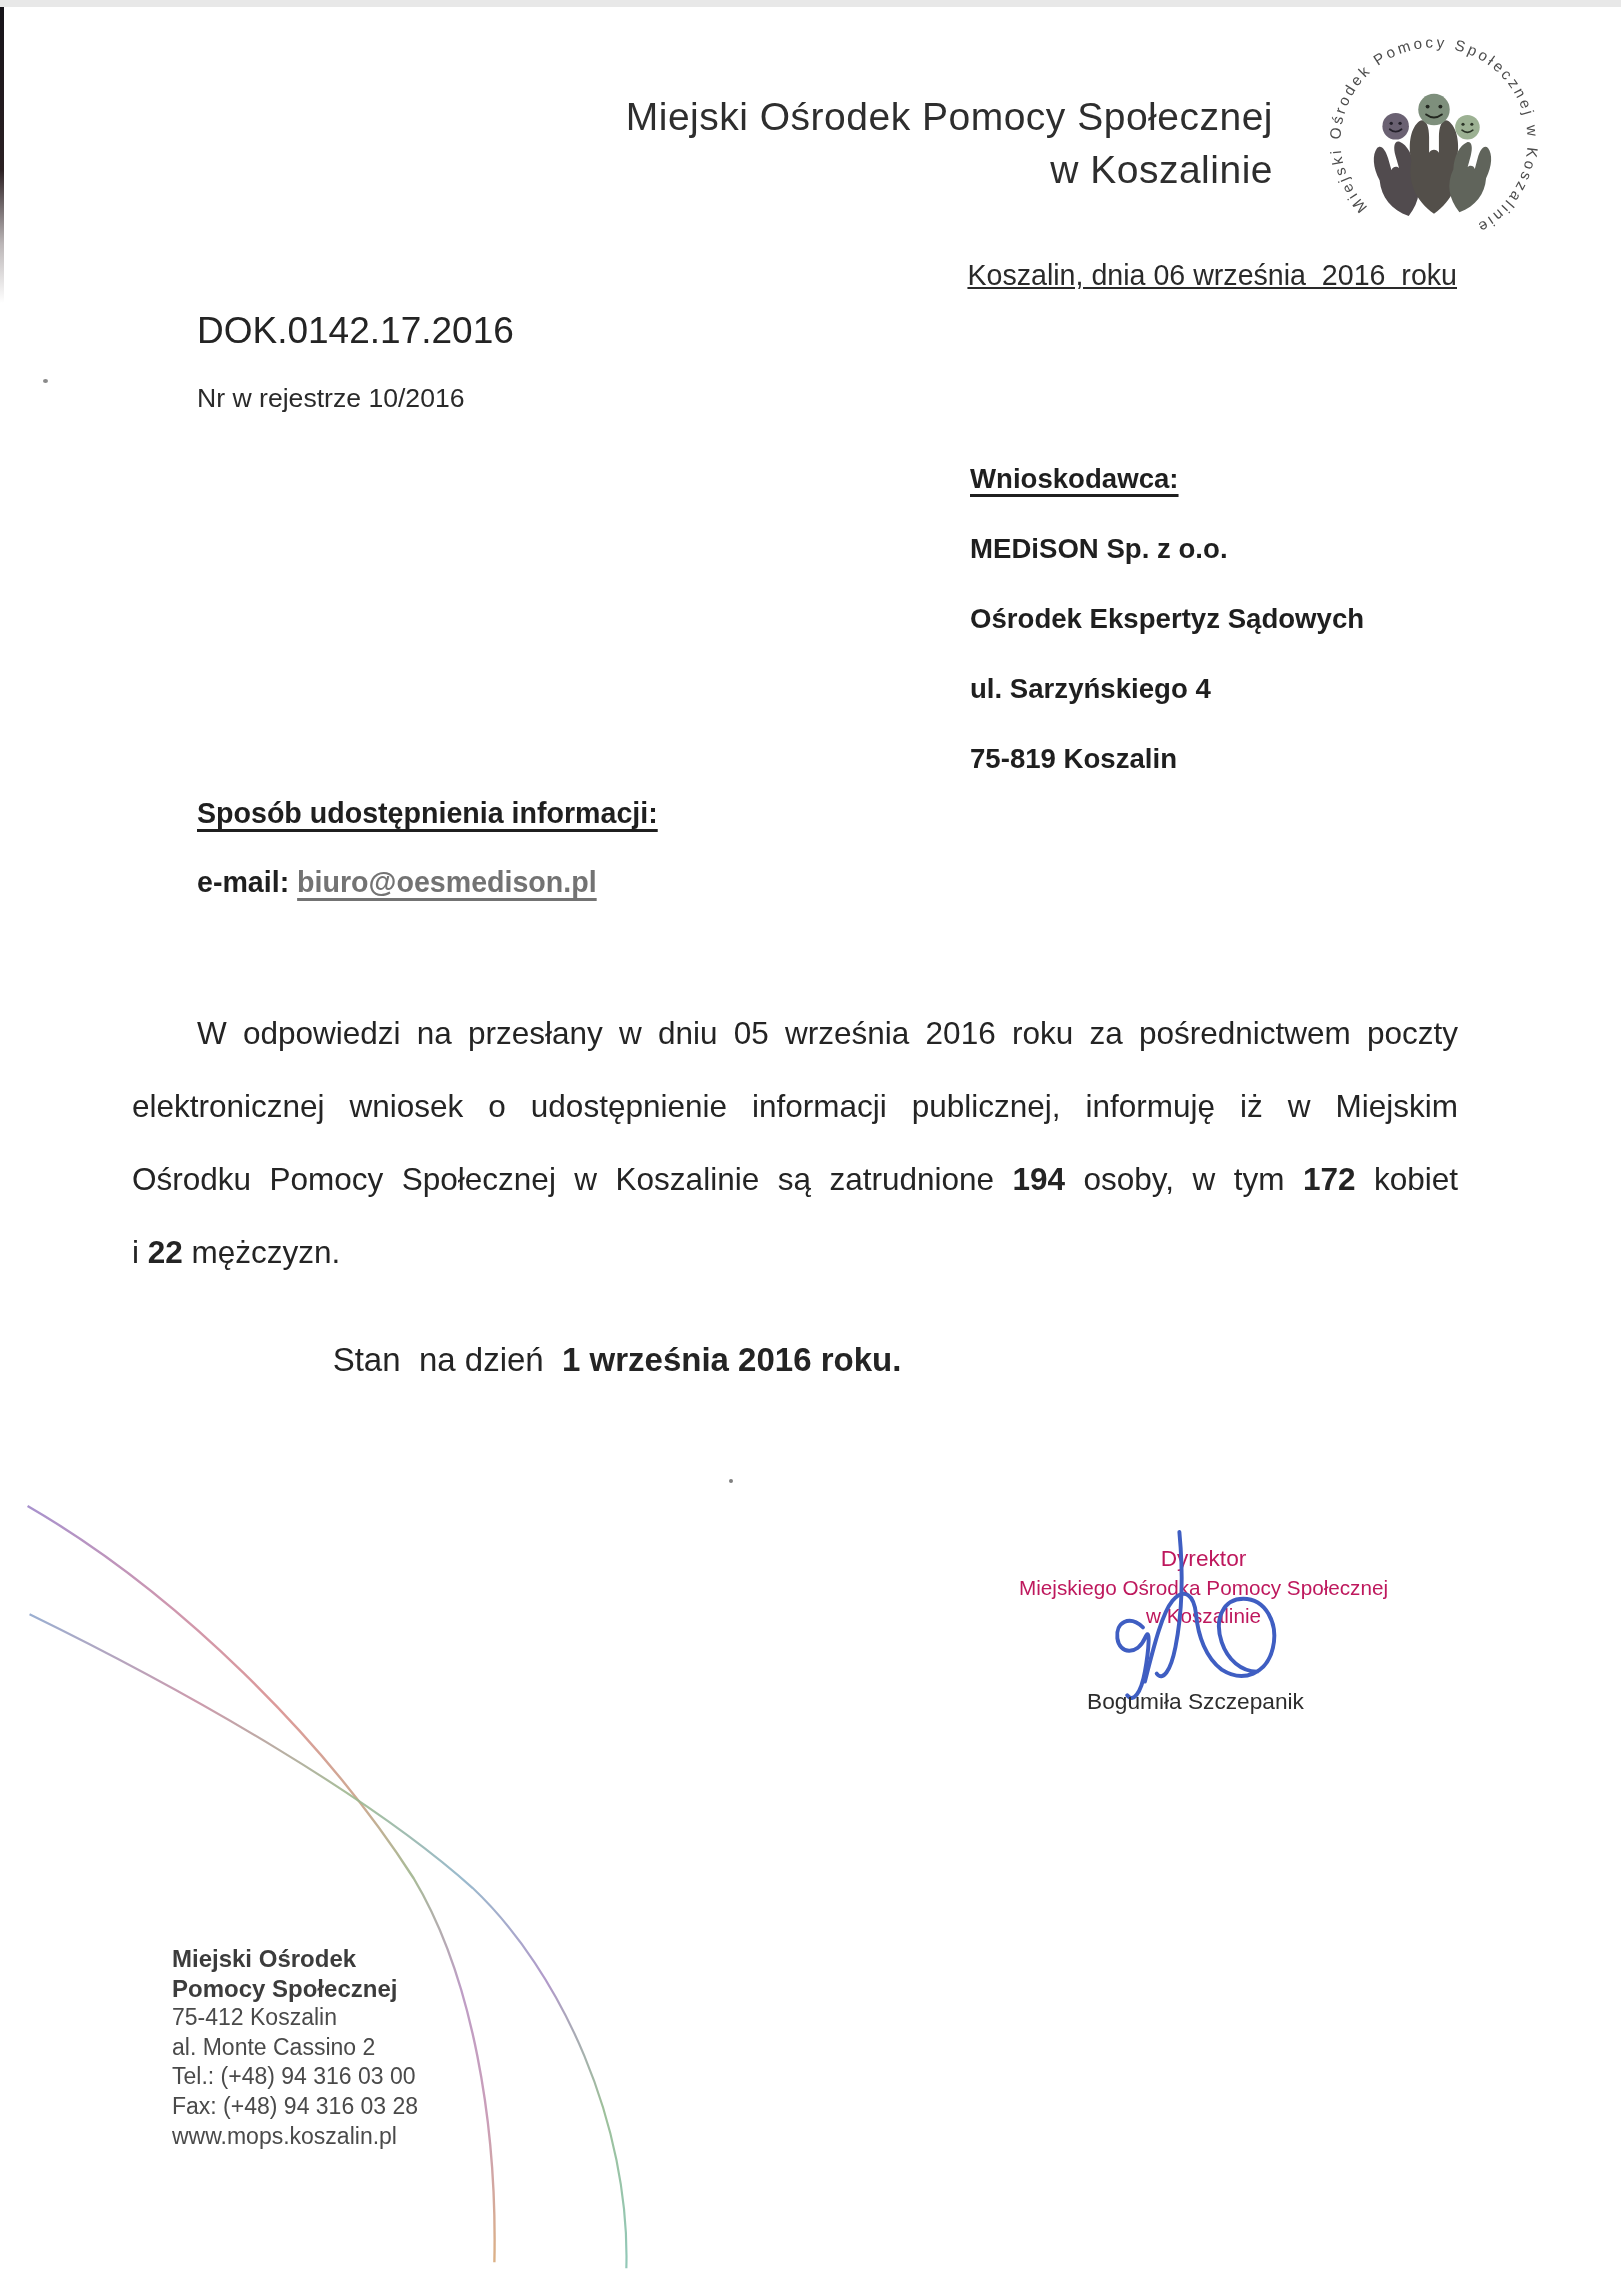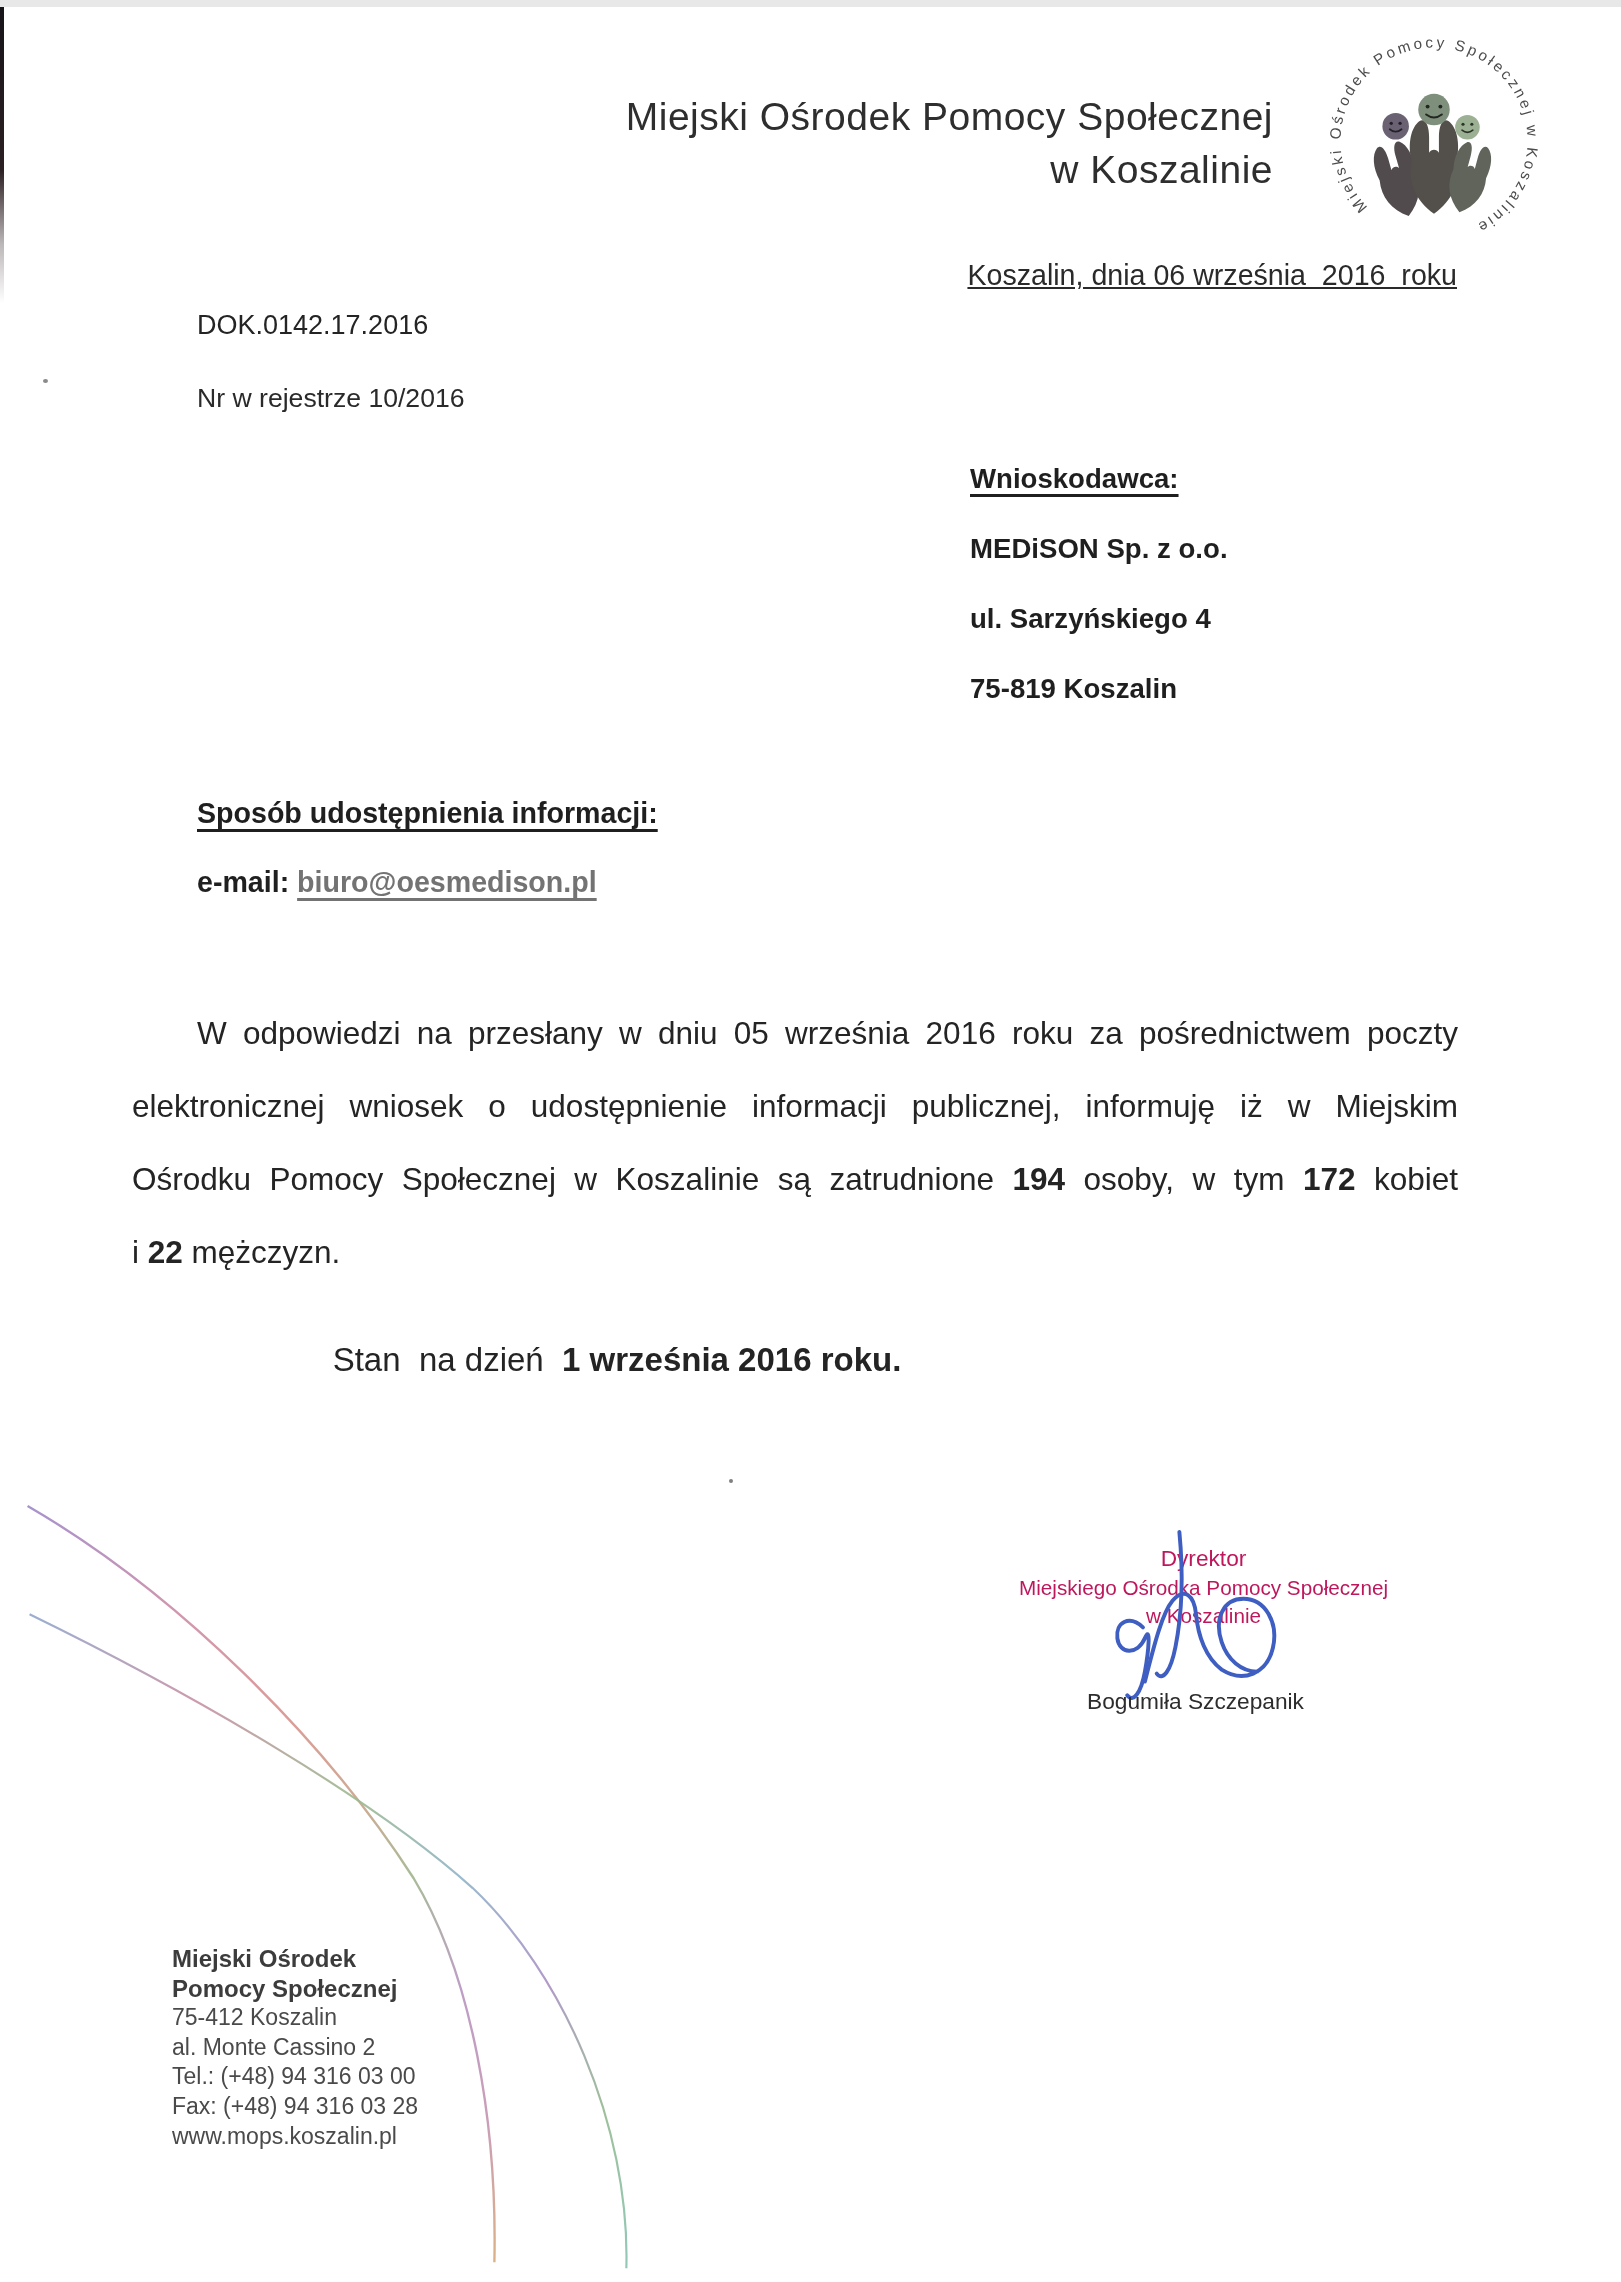--- a/index.html
+++ b/index.html
@@ -13,21 +13,21 @@
 
   
   .header{position:absolute; left:552px; top:85px; width:721px; text-align:right; color:#2e2e2e;}
   .title1{font-size:39px; line-height:49px; letter-spacing:0.5px;}
   .title2{font-size:39px; line-height:57px; letter-spacing:0.5px;}
 
   .logo-svg{position:absolute; left:1318px; top:17.7px;}
 
   .date-line{position:absolute; right:164px; top:252px; font-size:28.6px; color:#2a2a2a; white-space:pre;text-decoration:underline;}
 
-  .doc-number{position:absolute; left:197px; top:303px; font-size:27px; color:#242424;}
+  .doc-number{position:absolute; left:197px; top:303px; font-size:37px; color:#242424;}
   .registry-number{position:absolute; left:197px; top:376px; font-size:26.6px; color:#2a2a2a;}
 
   .applicant{position:absolute; left:970px; top:437px; font-size:27.6px; font-weight:700; line-height:70px; color:#1f1f1f;}
   .applicant .underline{text-decoration-thickness:3px;}
 
   .delivery-heading{position:absolute; left:197px; top:790px; font-size:28.6px; color:#1f1f1f;}
   .email-line{position:absolute; left:197px; top:859px; font-size:28.6px; color:#1f1f1f;}
   .email-line a{color:#737373; cursor:pointer;}
 
   .body-par{position:absolute; left:132px; top:990px; width:1326px; font-size:31.5px; line-height:73px; color:#242424;}
@@ -134,20 +134,21 @@
   </svg>
 
   <div class="date-line">Koszalin, dnia 06 września  2016  roku</div>
   <div class="doc-number">DOK.0142.17.2016</div>
   <div class="registry-number">Nr w rejestrze 10/2016</div>
 
   <div class="applicant">
     <div class="underline">Wnioskodawca:</div>
     <div id="applicant-lines">
         <div>MEDiSON Sp. z o.o.</div>
+        <div>Ośrodek Ekspertyz Sądowych</div>
         <div>ul. Sarzyńskiego 4</div>
         <div>75-819 Koszalin</div>
       </div>
   </div>
 
   <div class="delivery-heading bold underline">Sposób udostępnienia informacji:</div>
   <div class="email-line">
     <span class="bold">e-mail: </span><a class="bold underline">biuro@oesmedison.pl</a>
   </div>
 

